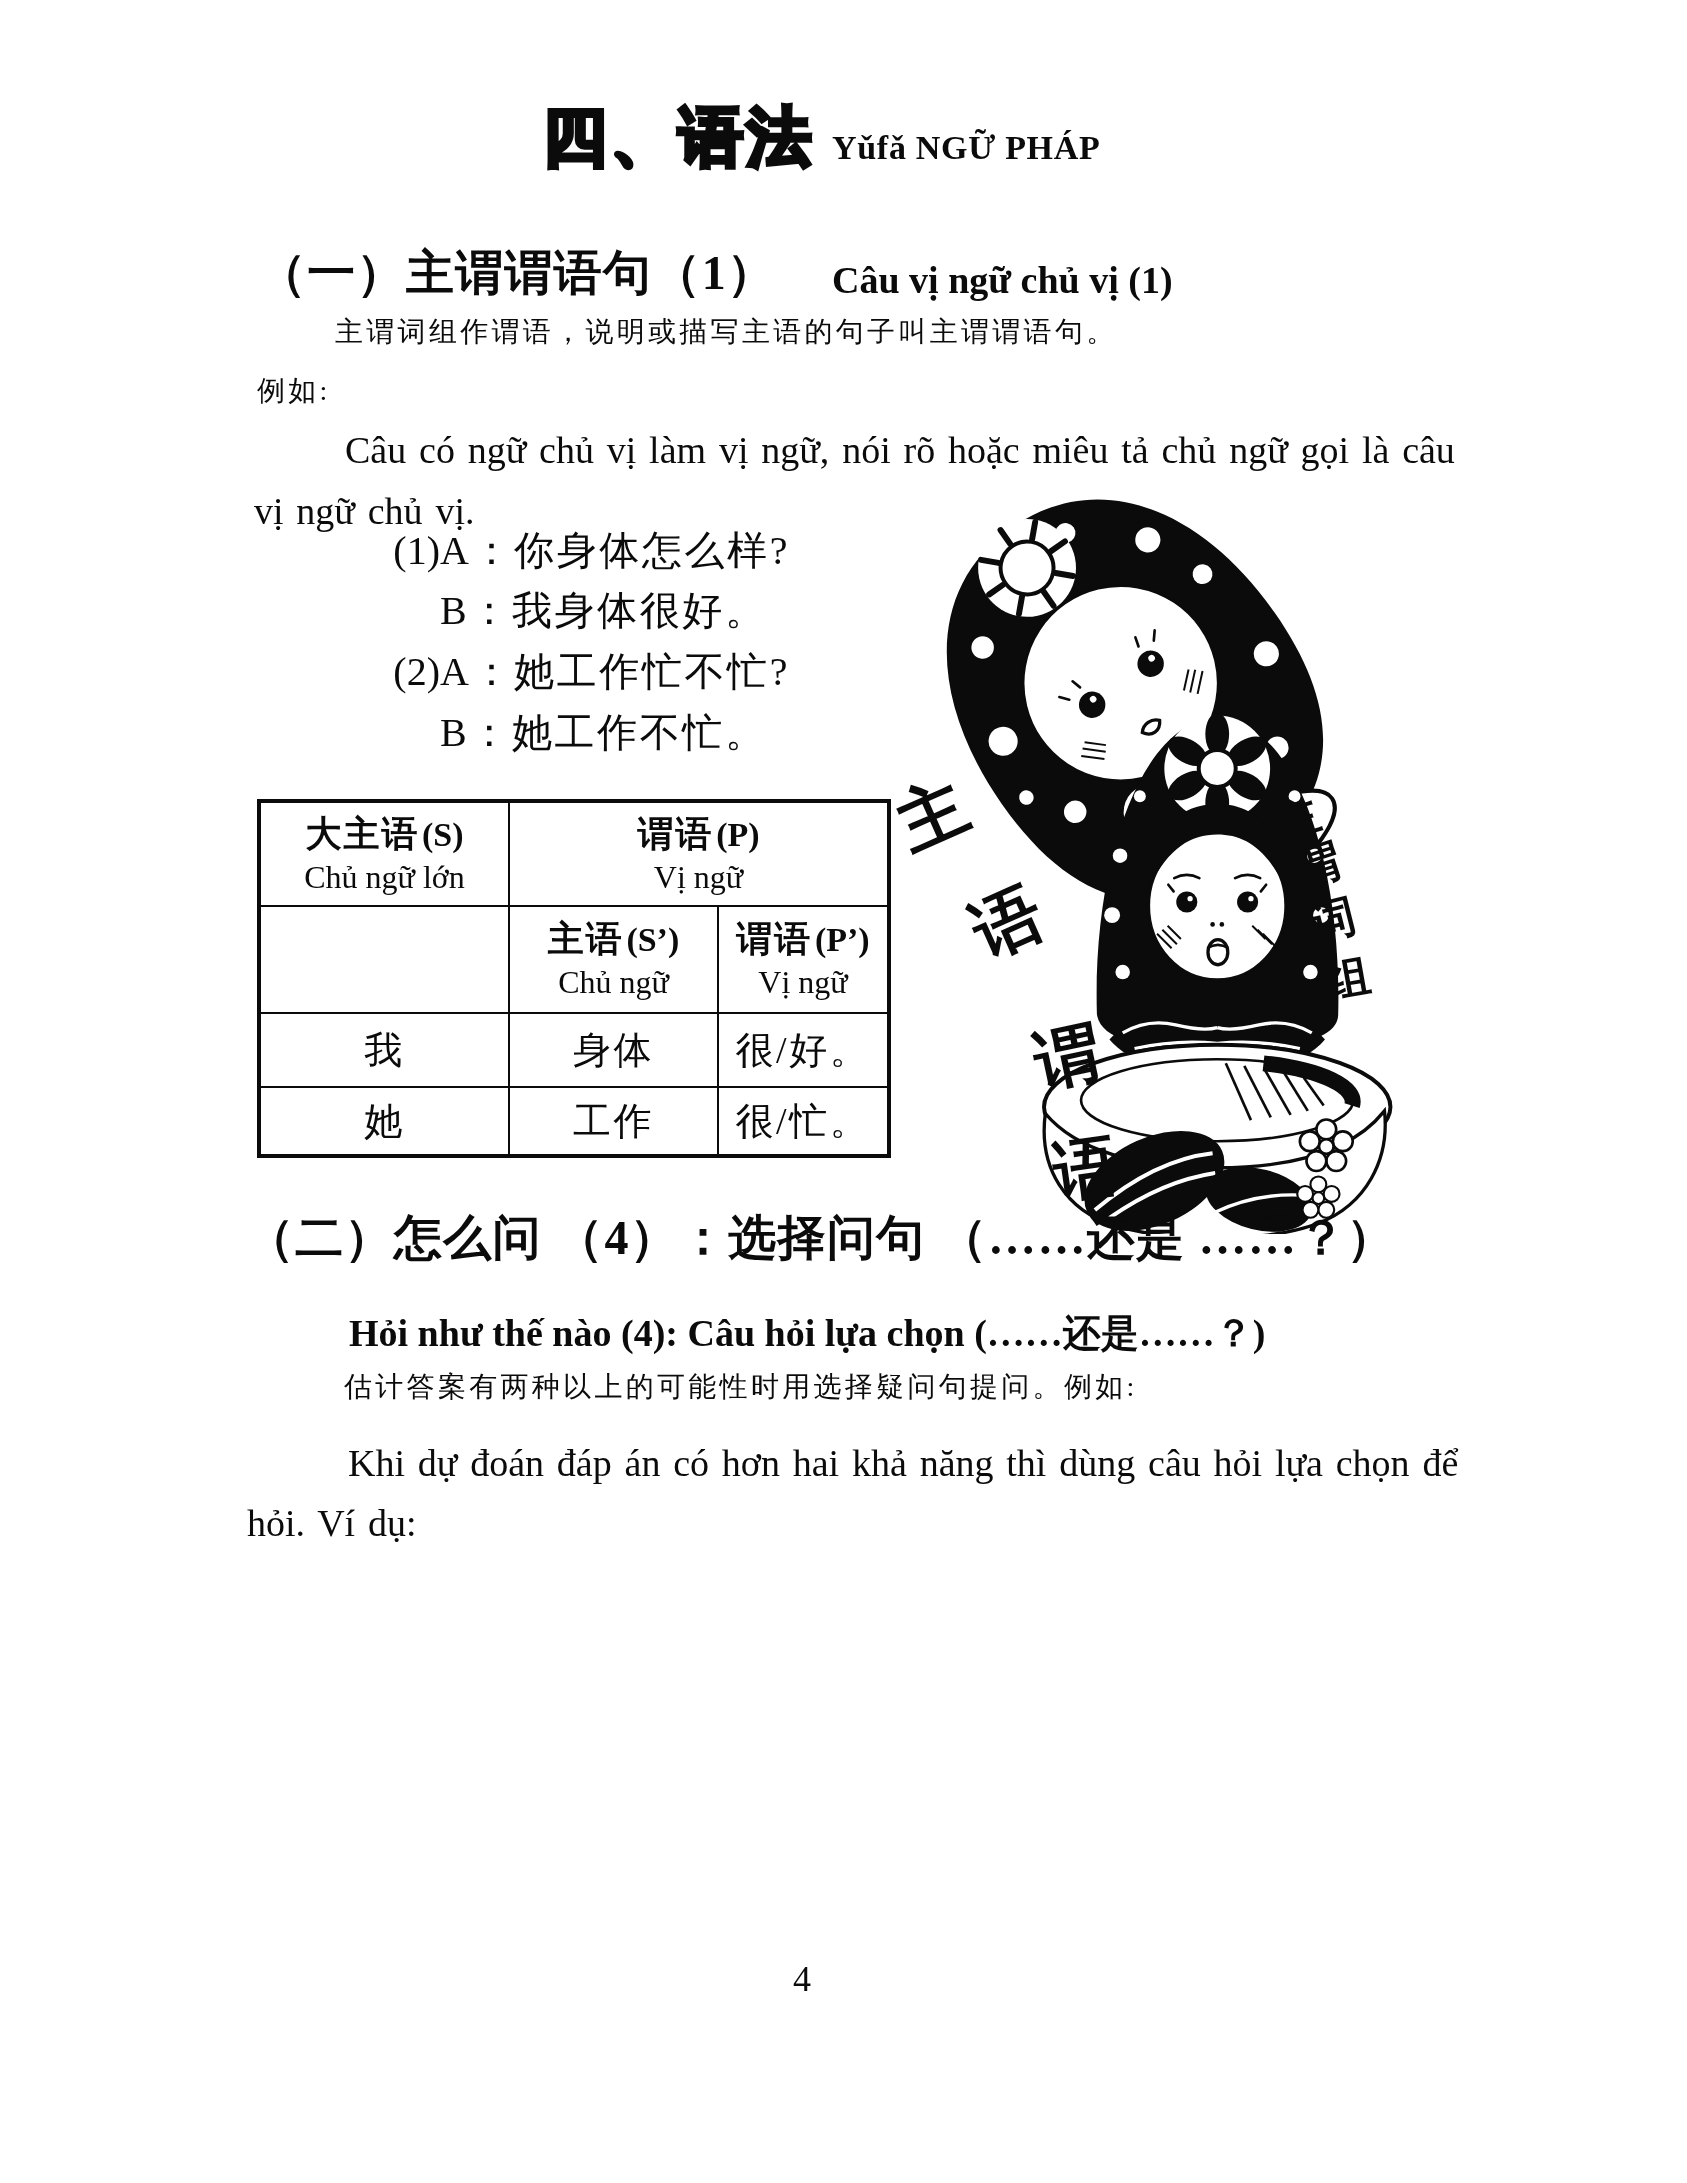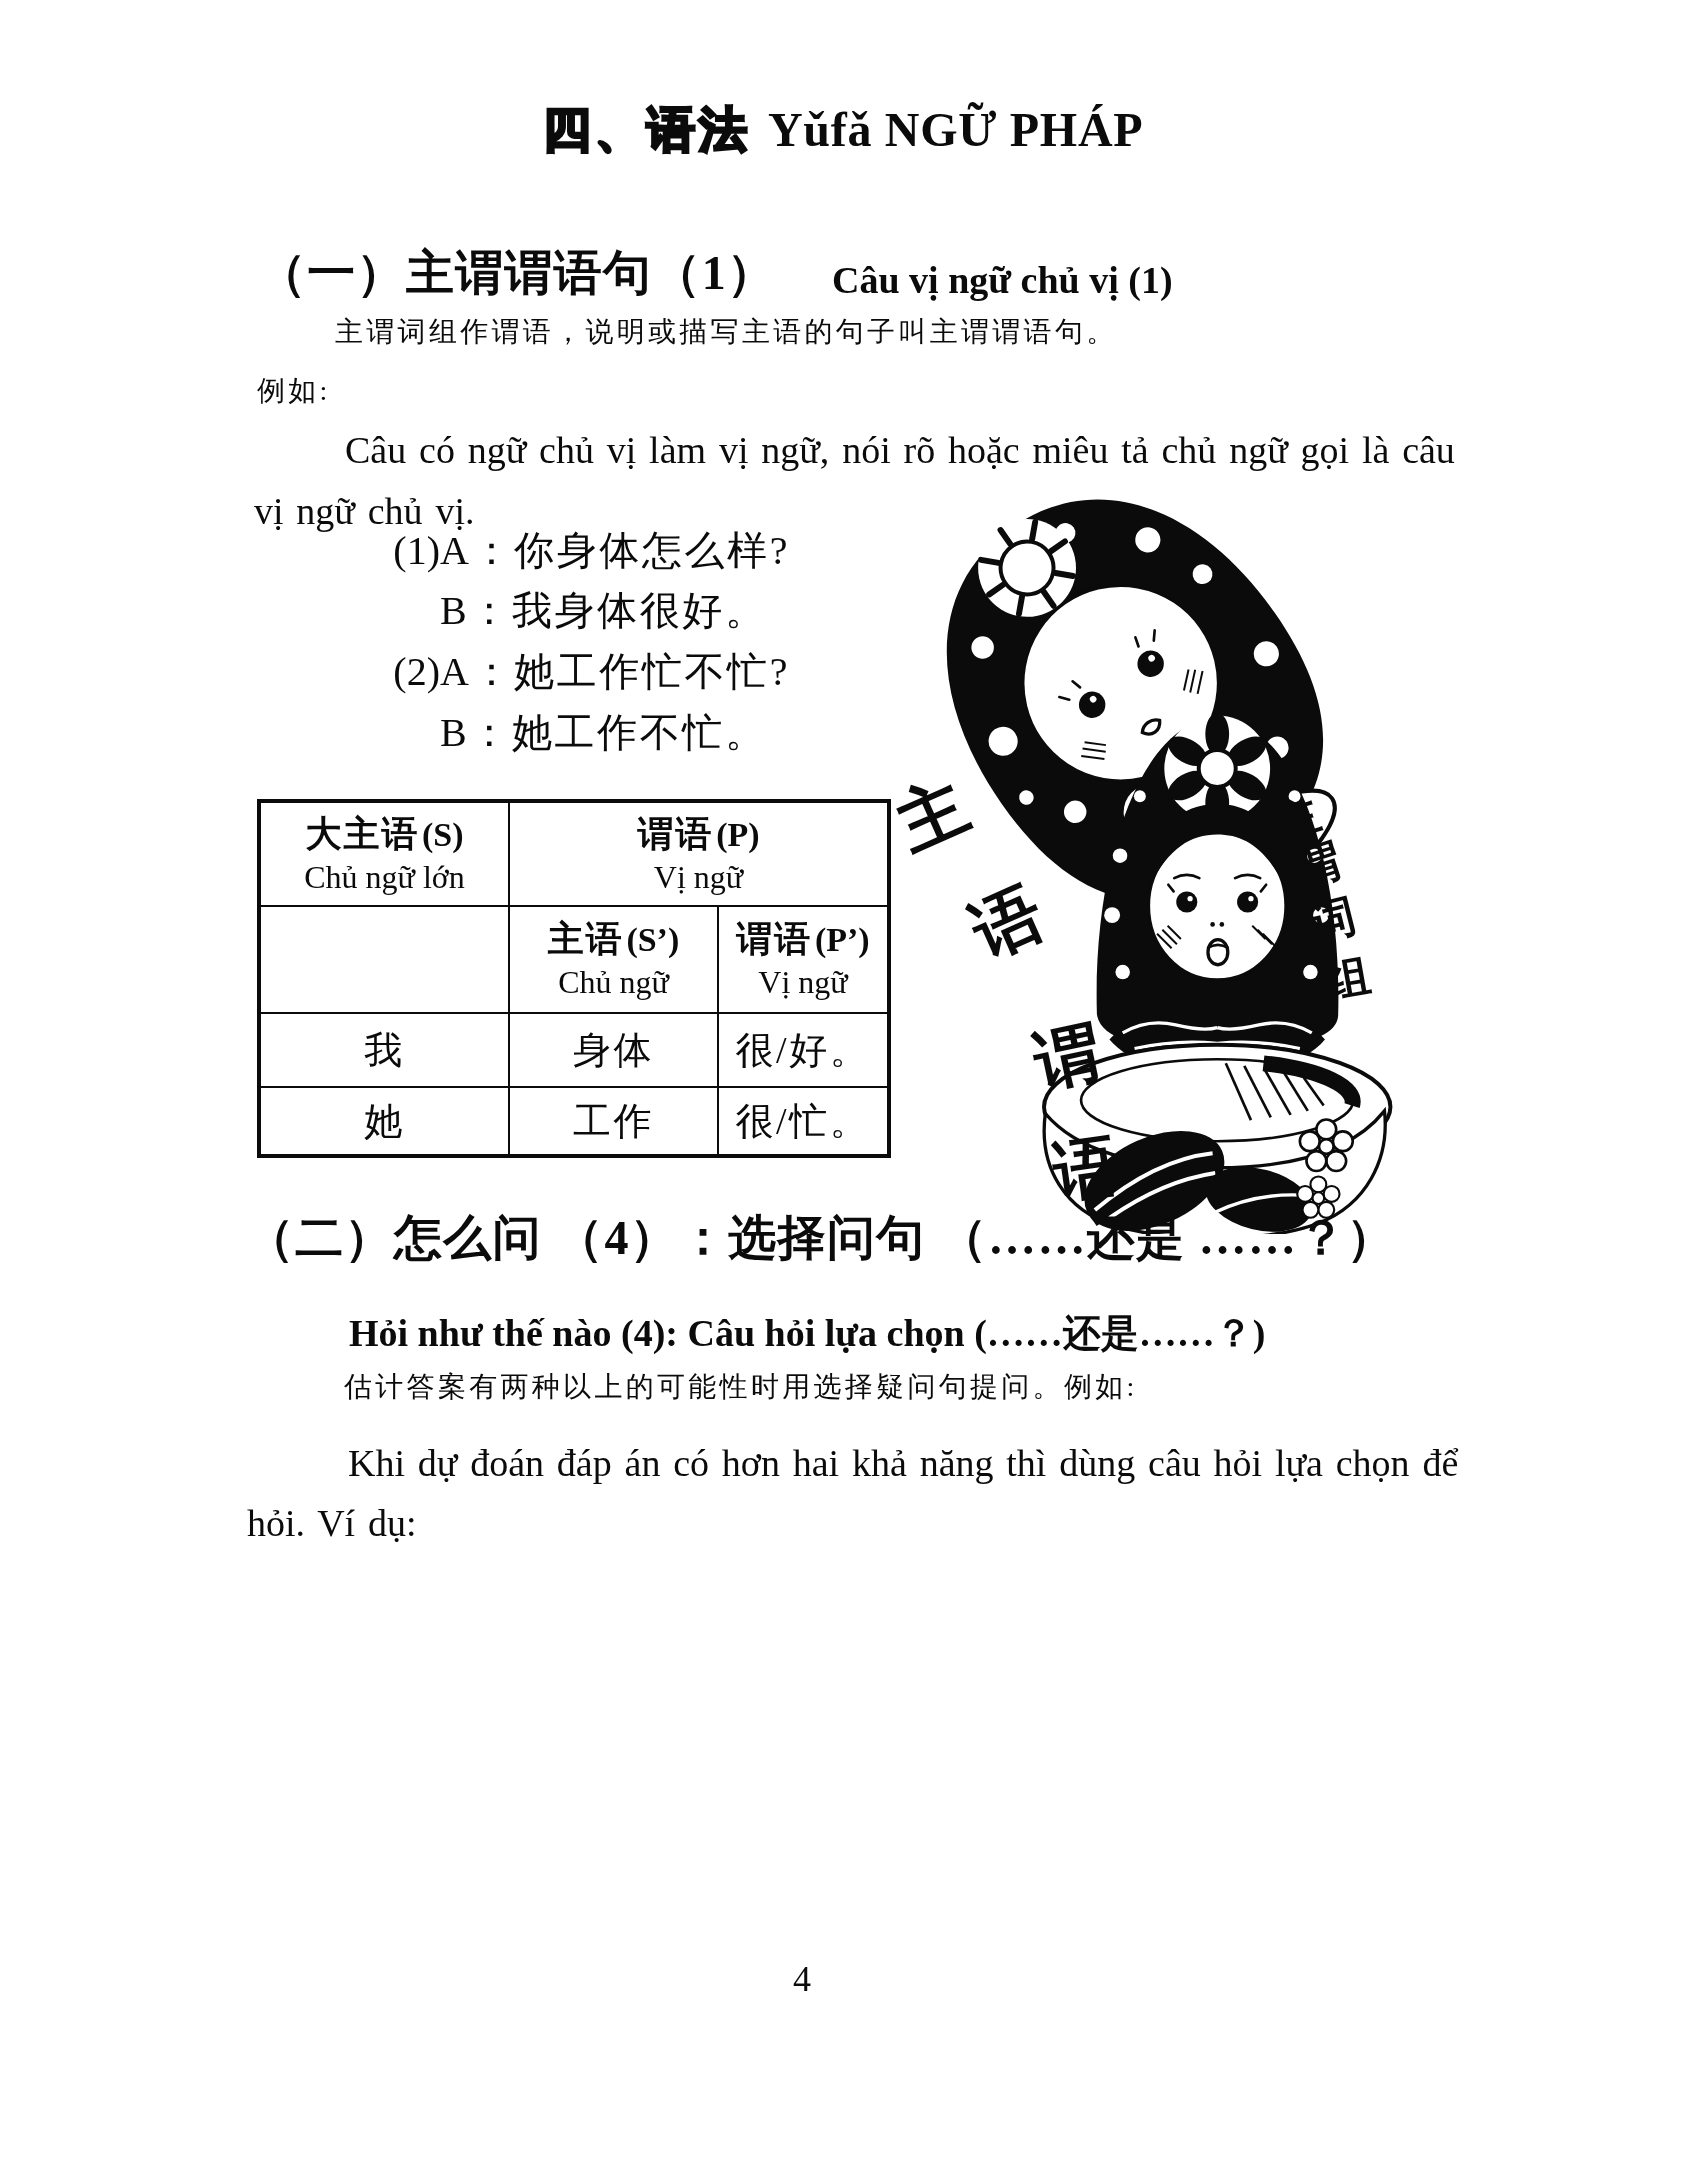--- a/index.html
+++ b/index.html
@@ -6,24 +6,24 @@
   html,body { background:#ffffff; }
   .page {
     position:relative; width:1687px; height:2183px; background:#fff;
     font-family:"Liberation Serif", serif; color:#0b0b0b; overflow:hidden;
   }
   .abs { position:absolute; line-height:1; white-space:nowrap; }
 
   
   .title-row { top:105px; left:543px; display:flex; align-items:baseline; gap:17px; }
   .bubble {
-    font-family:"DejaVu Sans", sans-serif; font-size:48px; font-weight:400;
+    font-family:"DejaVu Sans", sans-serif; font-size:64px; font-weight:700;
     letter-spacing:4px; color:#fff; -webkit-text-stroke:4.6px #0b0b0b;
   }
-  .title-latin { font-size:48px; font-weight:bold; letter-spacing:0.7px;text-align:right; }
+  .title-latin { font-size:34px; font-weight:bold; letter-spacing:0.7px;text-align:right; }
 
   
   .h-cn { font-weight:bold; letter-spacing:1.3px; font-size:48px; }
   .h-vi { font-weight:bold; font-size:38px; }
 
   
   .cn { font-size:28px; letter-spacing:3.3px; }
   .vi { font-size:38px; word-spacing:3.3px; }
 
   

